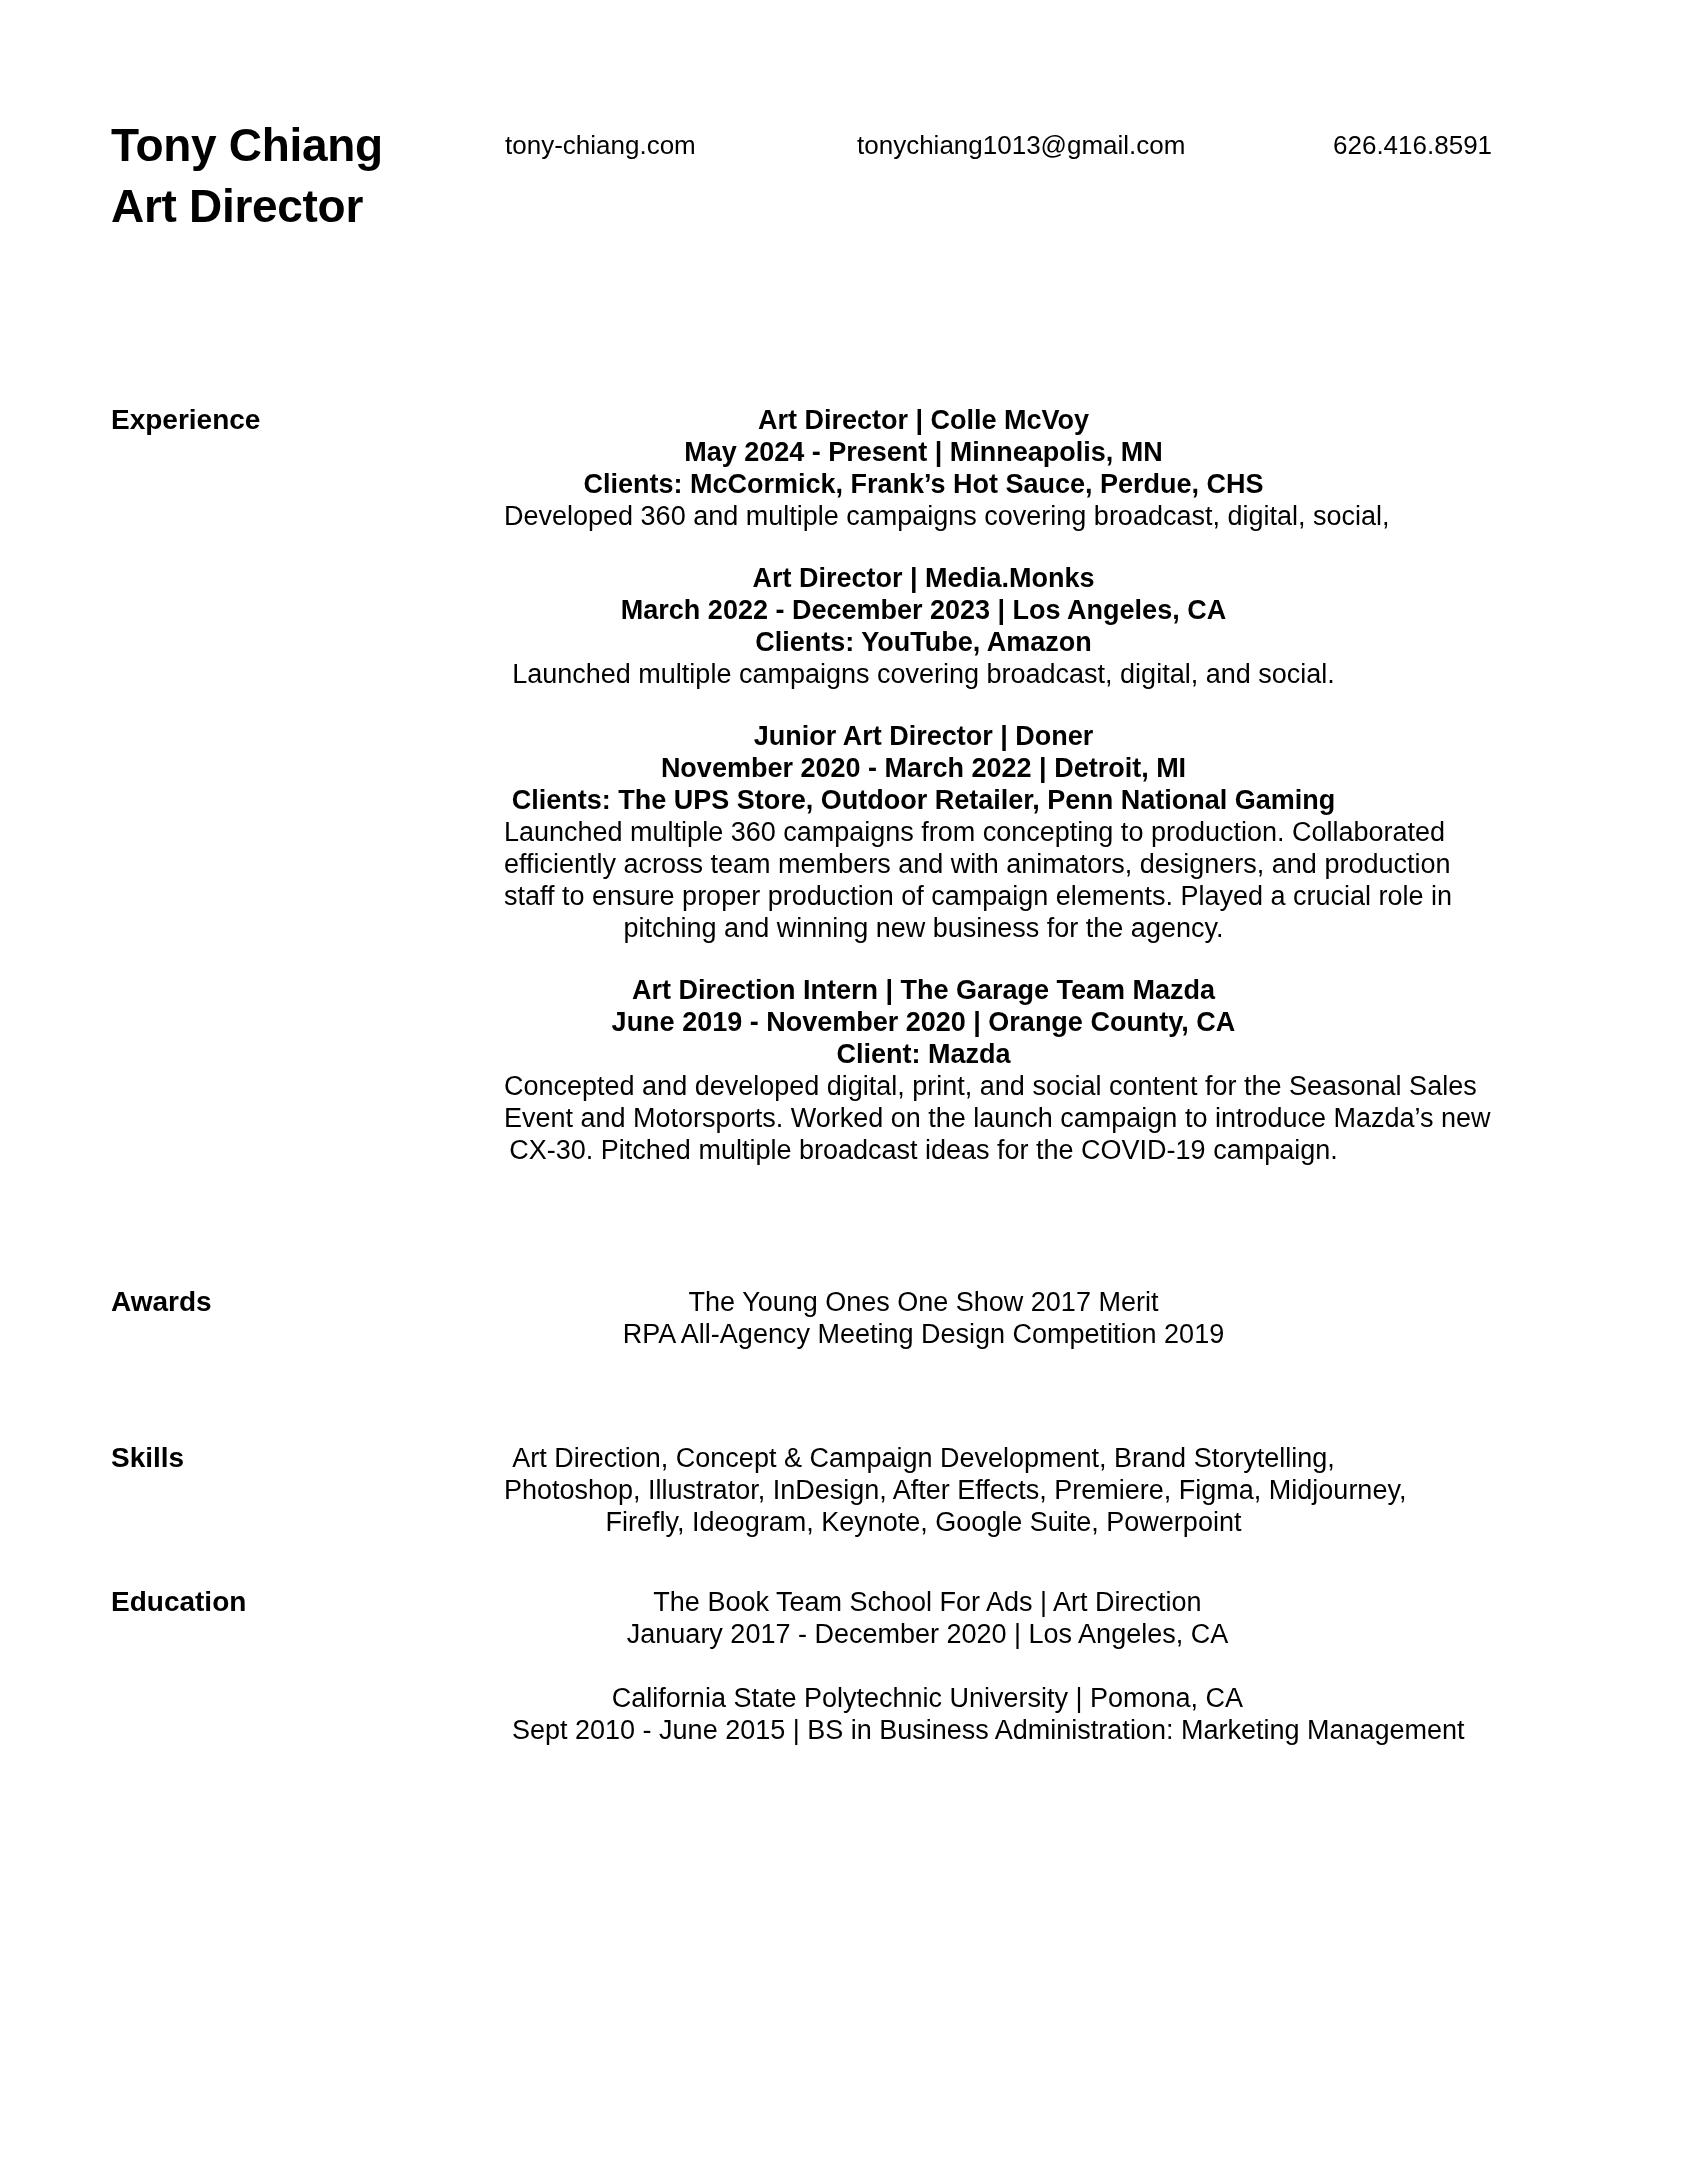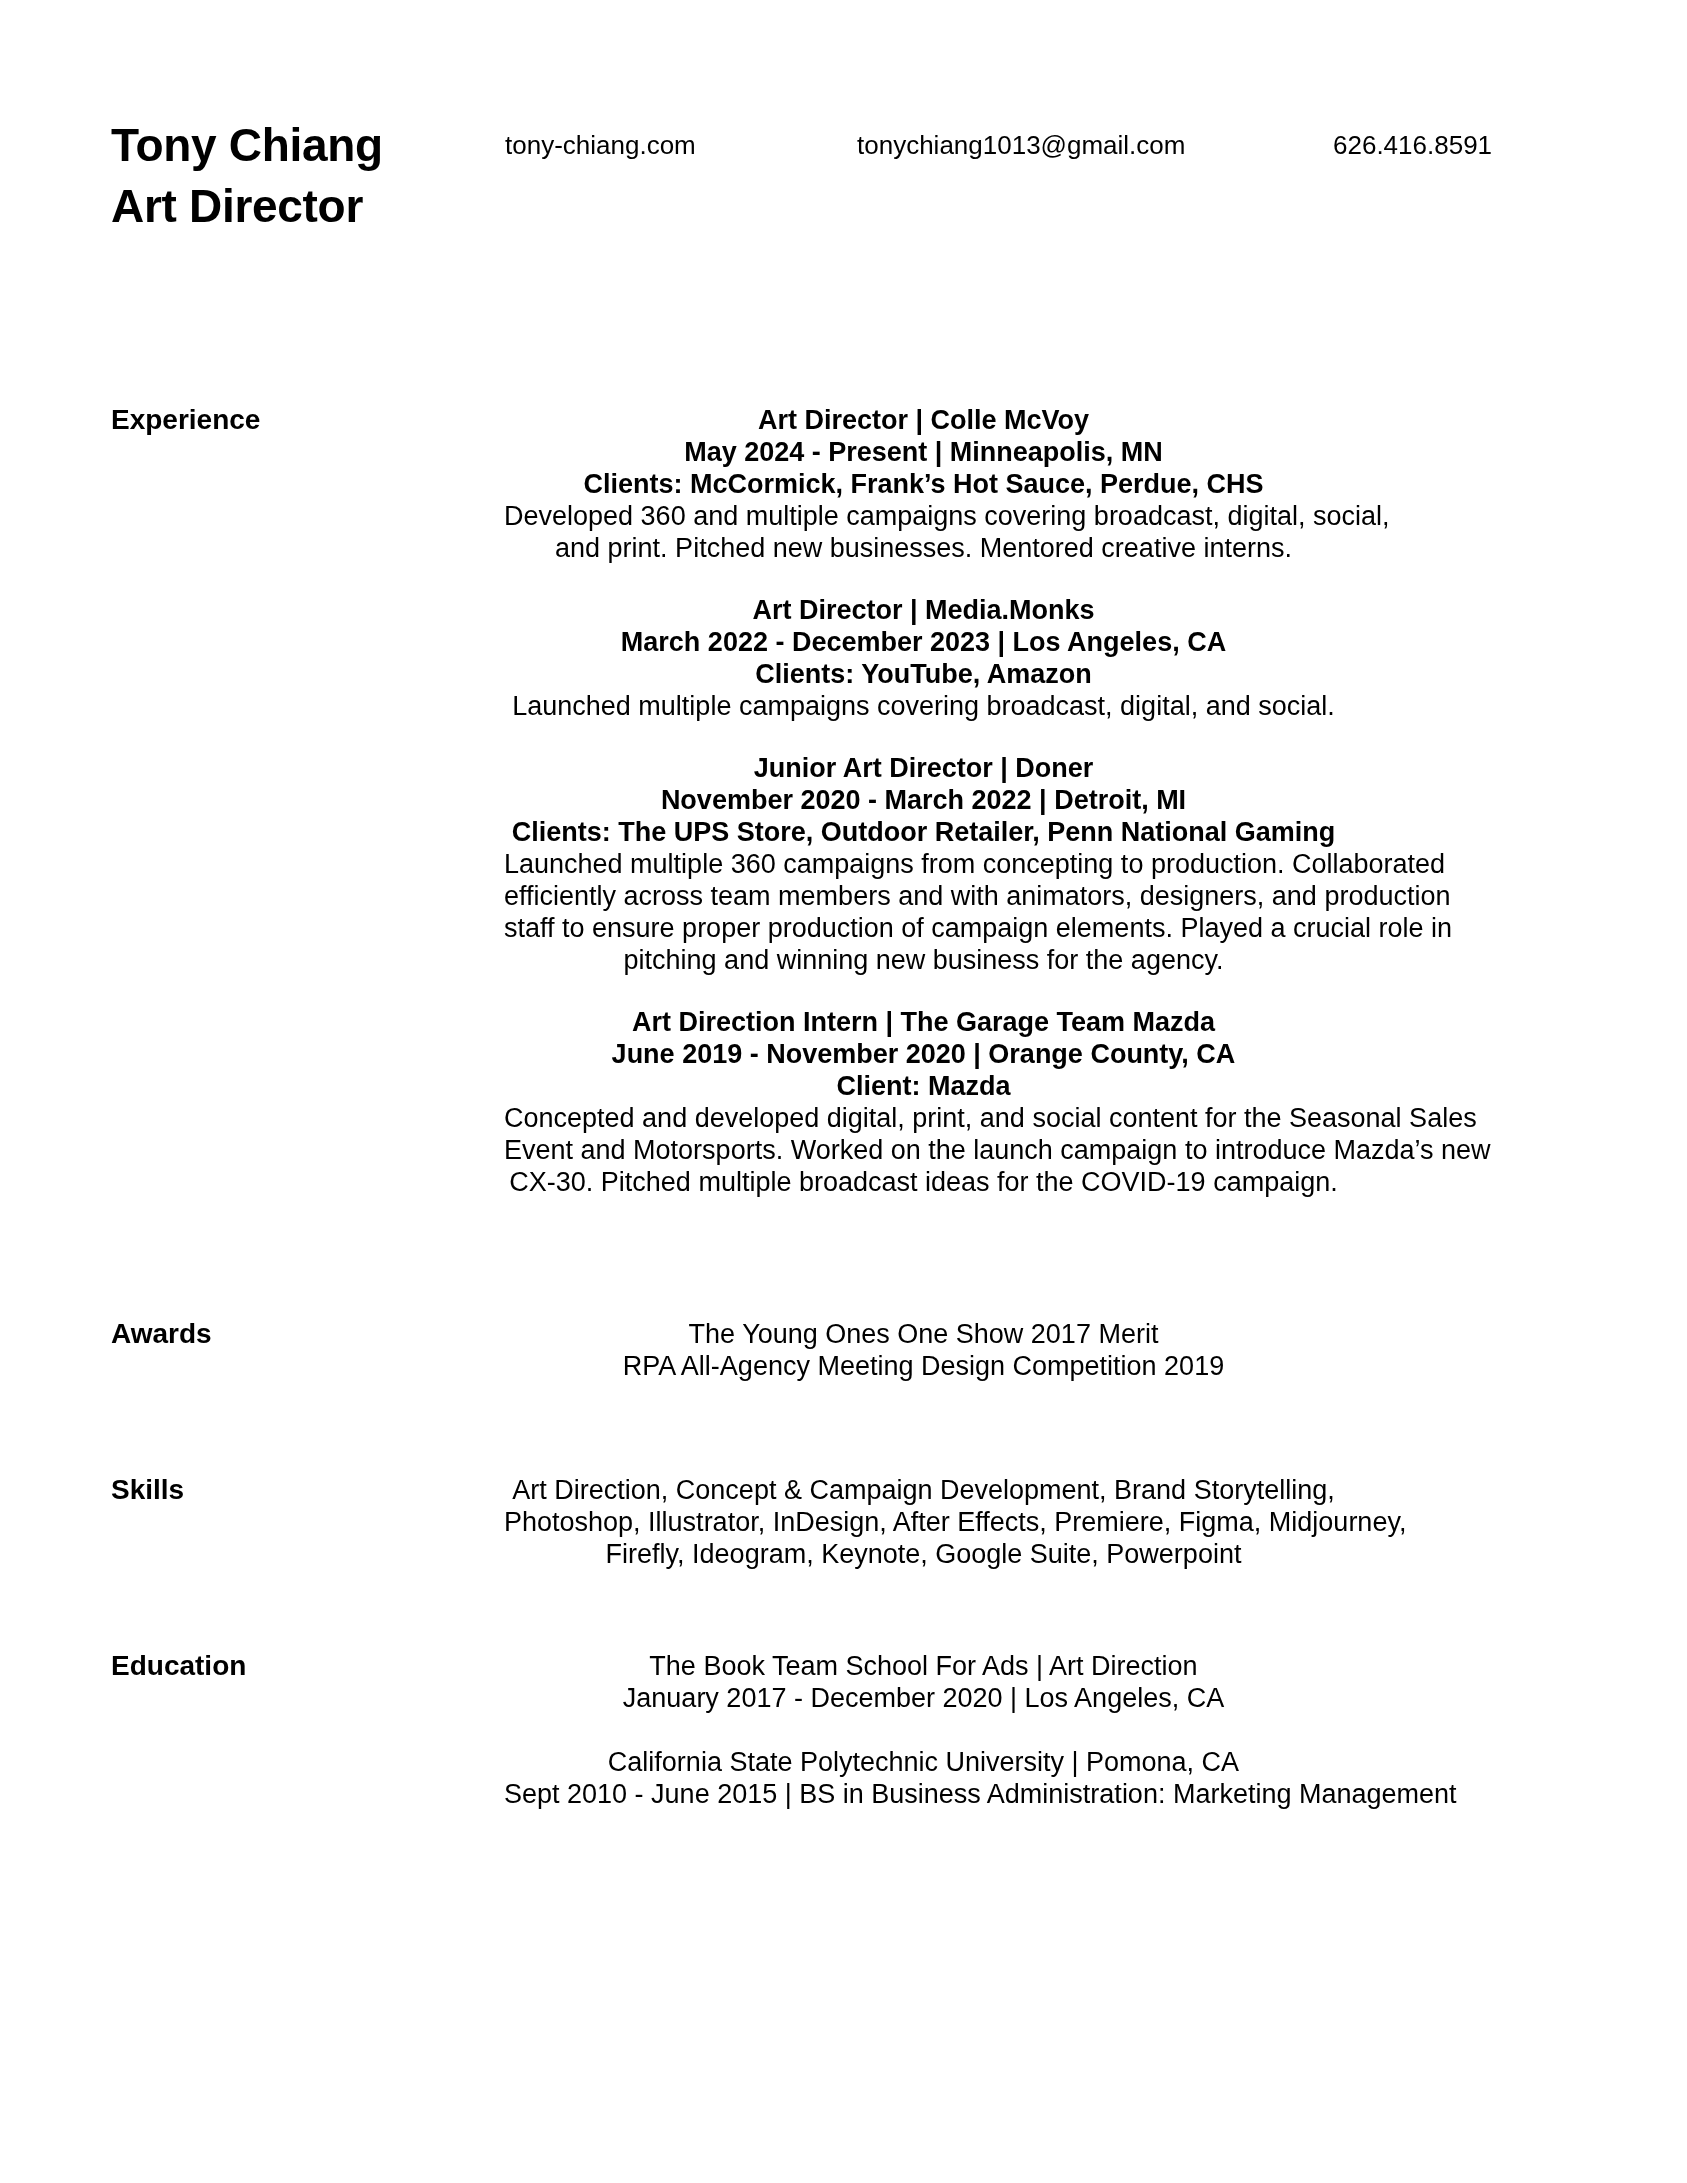--- a/index.html
+++ b/index.html
@@ -35,21 +35,21 @@
     white-space: pre;
   }
   .contact-website { left: 394px; }
   .contact-email   { left: 746px; }
   .contact-phone   { left: 1222px; }
   
   .section { display: flex; align-items: flex-start; }
   .sec-experience { margin-top: 167px; }
   .sec-awards     { margin-top: 120px; }
   .sec-skills     { margin-top: 92px; }
-  .sec-education  { margin-top: 80px; }
+  .sec-education  { margin-top: 48px; gap: 8px; }
   .section-label {
     flex: 0 0 393px;
     width: 393px;
     font-size: 28px;
     line-height: 32px;
     font-weight: 700;
   }
   .section-content { flex: 1 1 auto; min-width: 0; text-align: center; }
   .line {
     font-size: 27px;
@@ -78,21 +78,20 @@
 
   <section class="section sec-experience">
     <div class="section-label">Experience</div>
     <div class="section-content">
 
       <article class="entry">
         <div class="line b">Art Director | Colle McVoy</div>
         <div class="line b">May 2024 - Present | Minneapolis, MN</div>
         <div class="line b">Clients: McCormick, Frank’s Hot Sauce, Perdue, CHS</div>
         <div class="line">Developed 360 and multiple campaigns covering broadcast, digital, social,</div>
-        <div class="line">and print. Pitched new businesses. Mentored creative interns.</div>
       </article>
 
       <article class="entry">
         <div class="line b">Art Director | Media.Monks</div>
         <div class="line b">March 2022 - December 2023 | Los Angeles, CA</div>
         <div class="line b">Clients: YouTube, Amazon</div>
         <div class="line">Launched multiple campaigns covering broadcast, digital, and social.</div>
       </article>
 
       <article class="entry">

